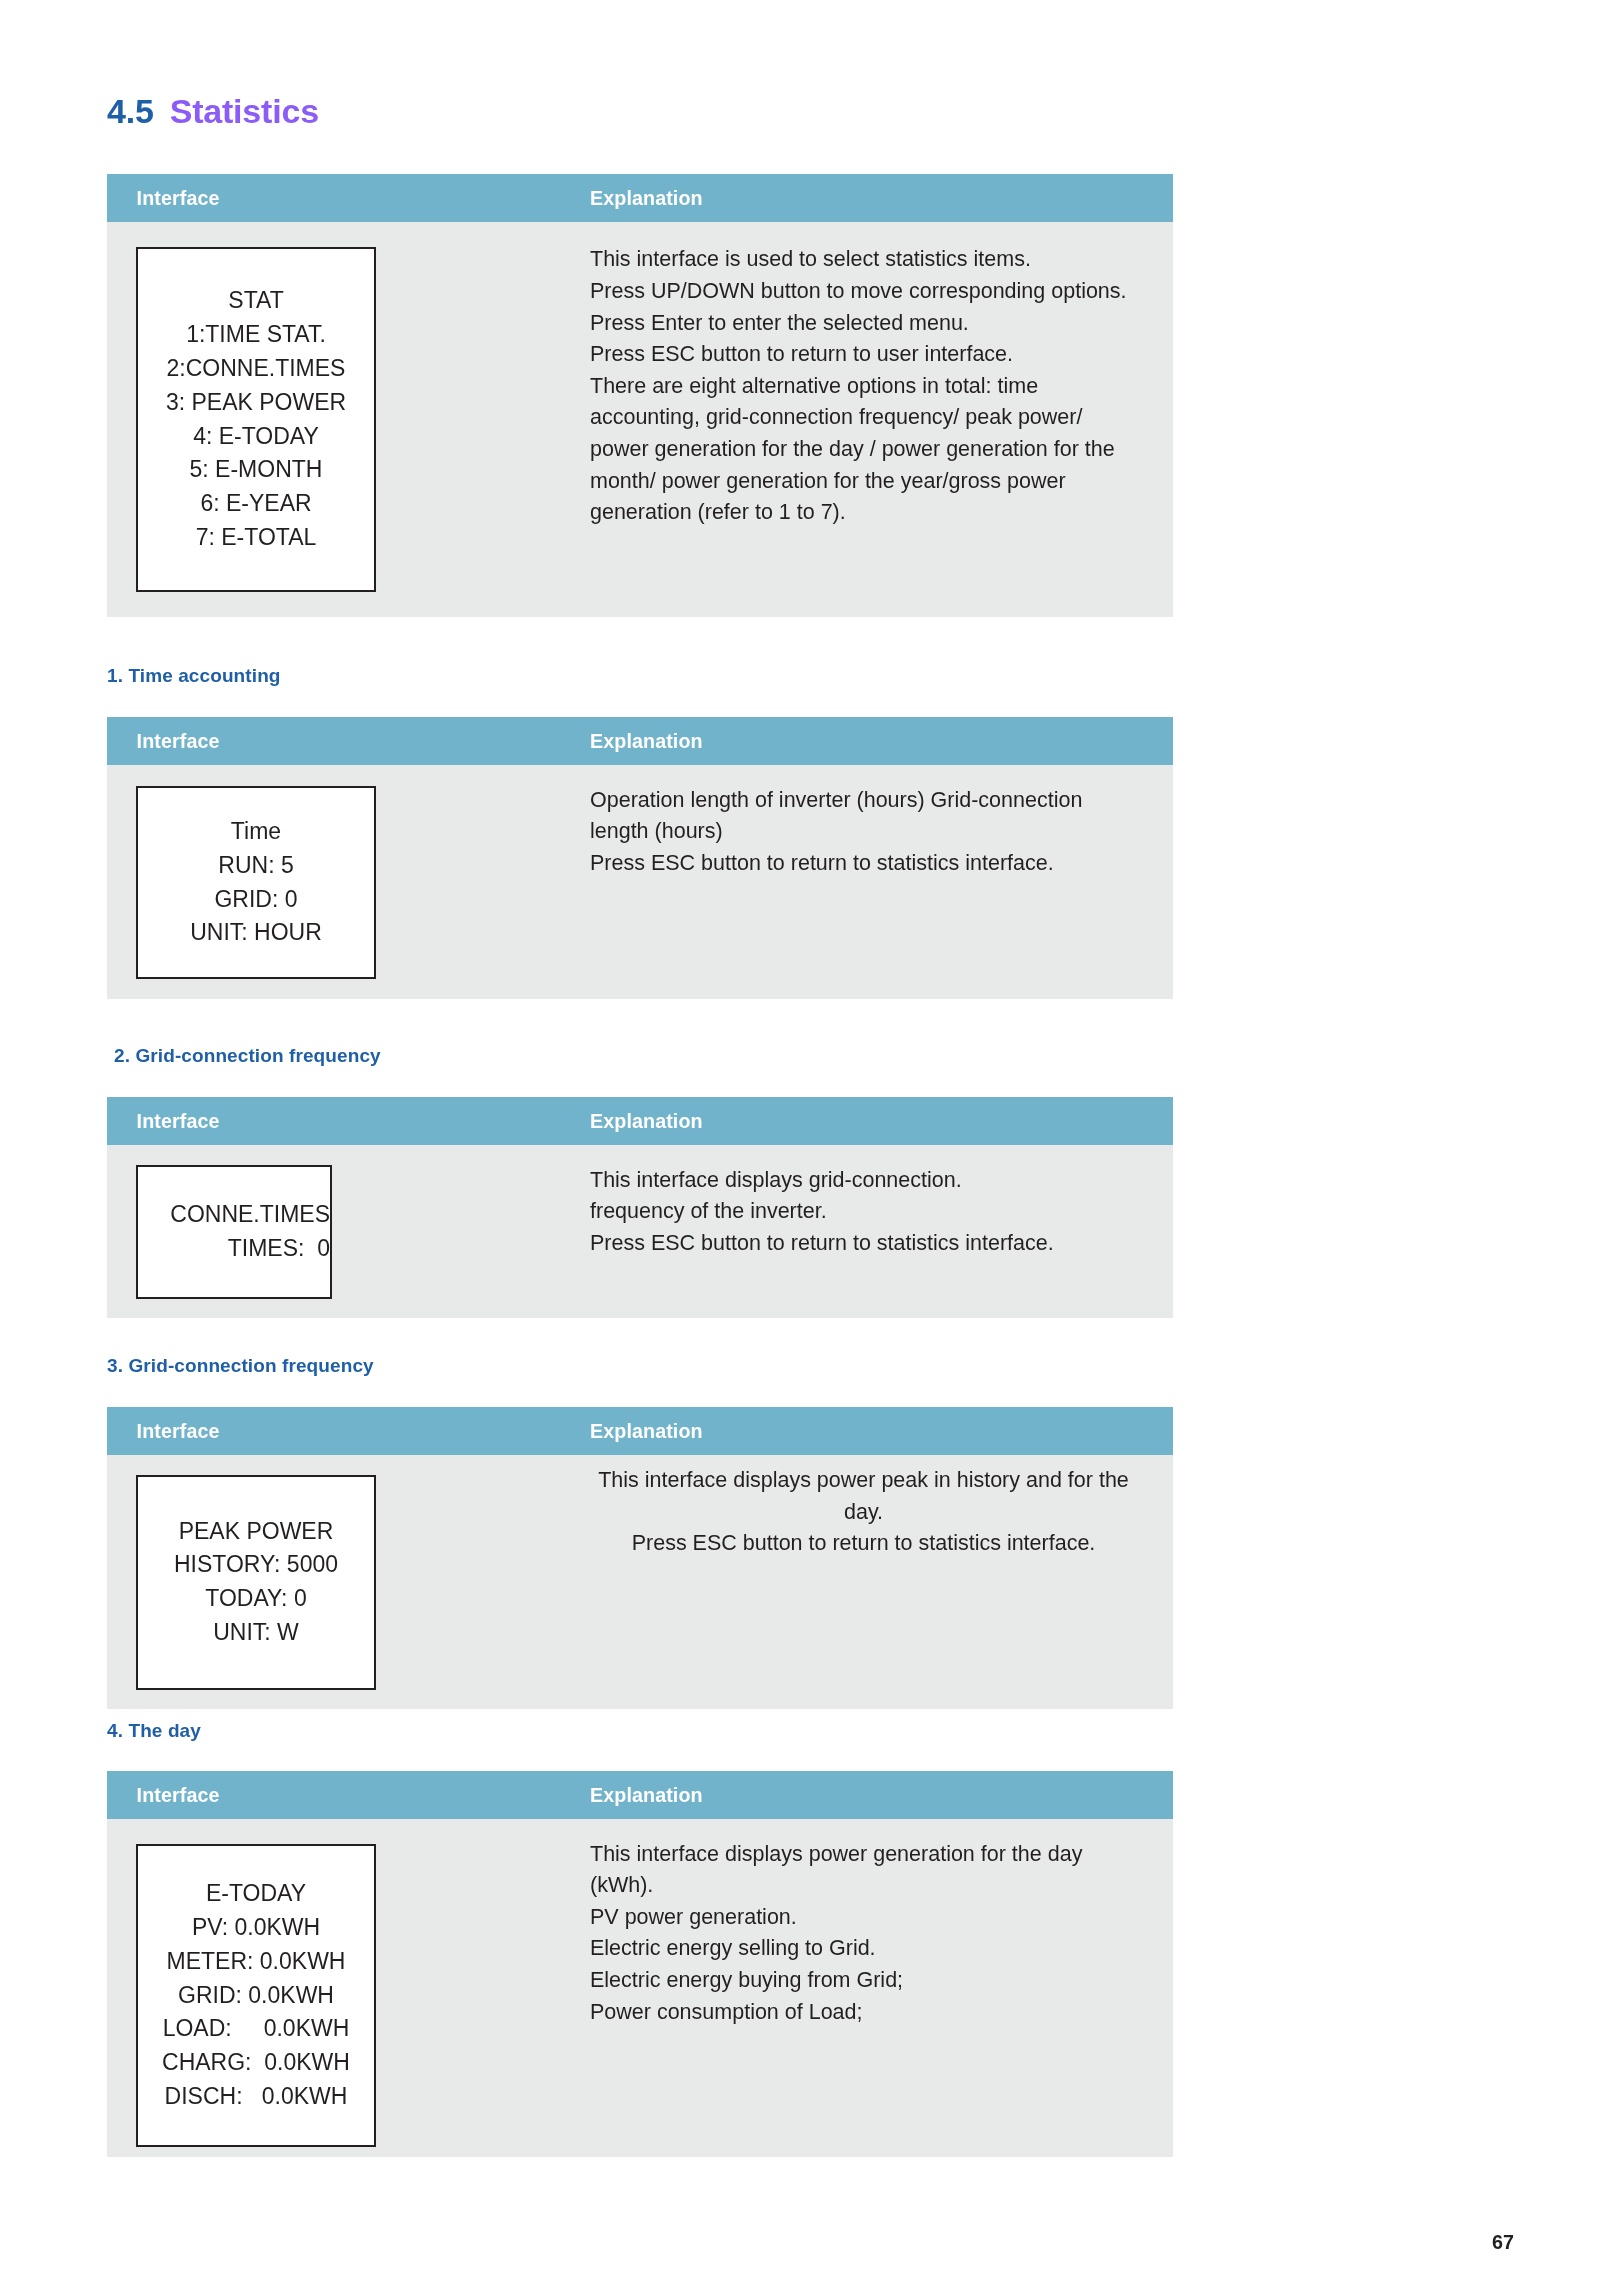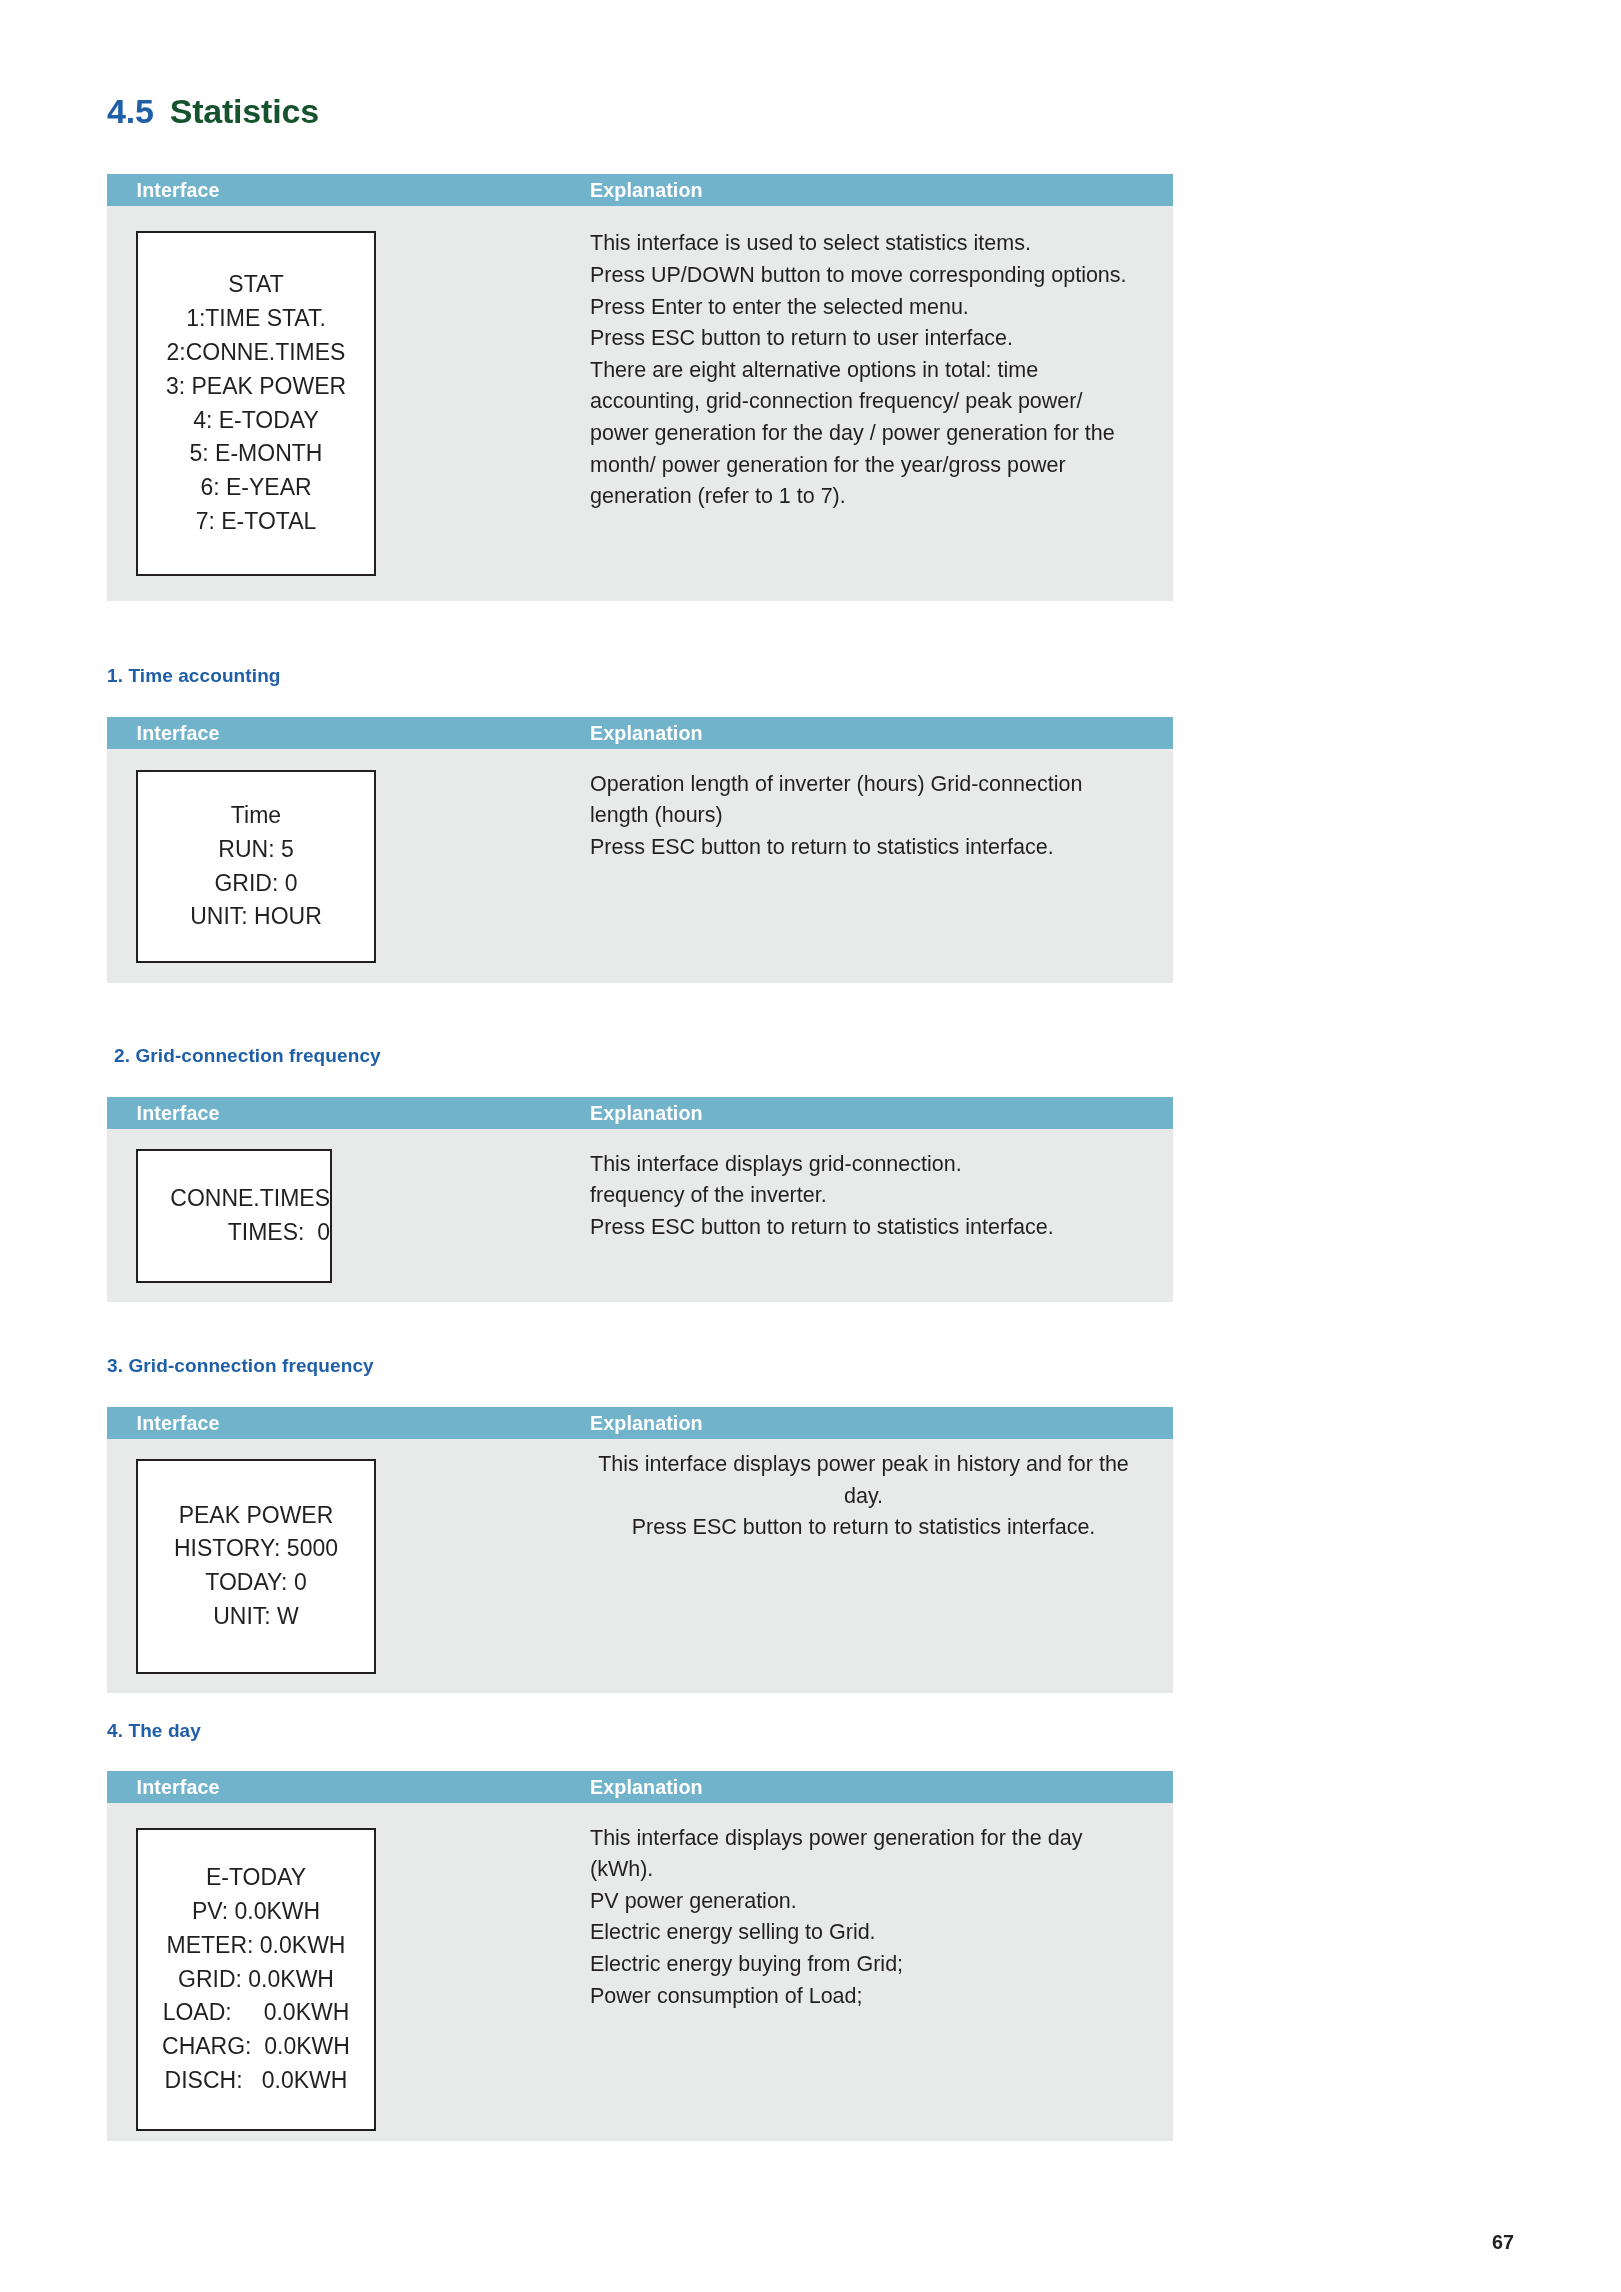--- a/index.html
+++ b/index.html
@@ -30,40 +30,40 @@
     top: 92px;
     display: flex;
     align-items: baseline;
     gap: 16px;
     color: #1f5fa8;
     font-size: 34px;
     font-weight: bold;
     letter-spacing: -0.2px;
   }
   .chapter-num { color: #1f5fa8; }
-  .chapter-title { color: #14532d; }
+  .chapter-title { color: #8b5cf6; }
 
   
   .sub-heading {
     color: #1f5fa8;
     font-size: 19px;
     font-weight: bold;
     letter-spacing: 0.1px;
   }
 
   
   .table-block {
     position: absolute;
     left: 107px;
     width: 1066px;
   }
   .table-header {
     display: flex;
     background: #72b3cc;
-    height: 32px;
+    height: 48px;
     align-items: center;
   }
   .th {
     color: #ffffff;
     font-size: 19.7px;
     font-weight: bold;
     letter-spacing: 0.1px;
   }
   .th-interface { width: 475px; padding-left: 29.6px; box-sizing: border-box; }
   .th-explanation { padding-left: 8px; }

